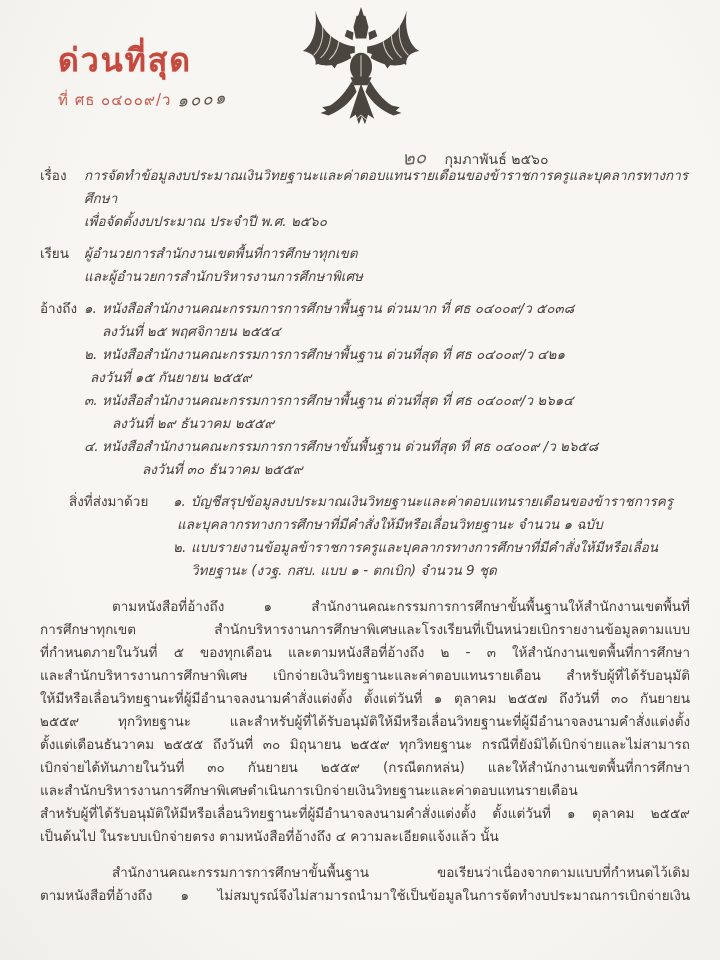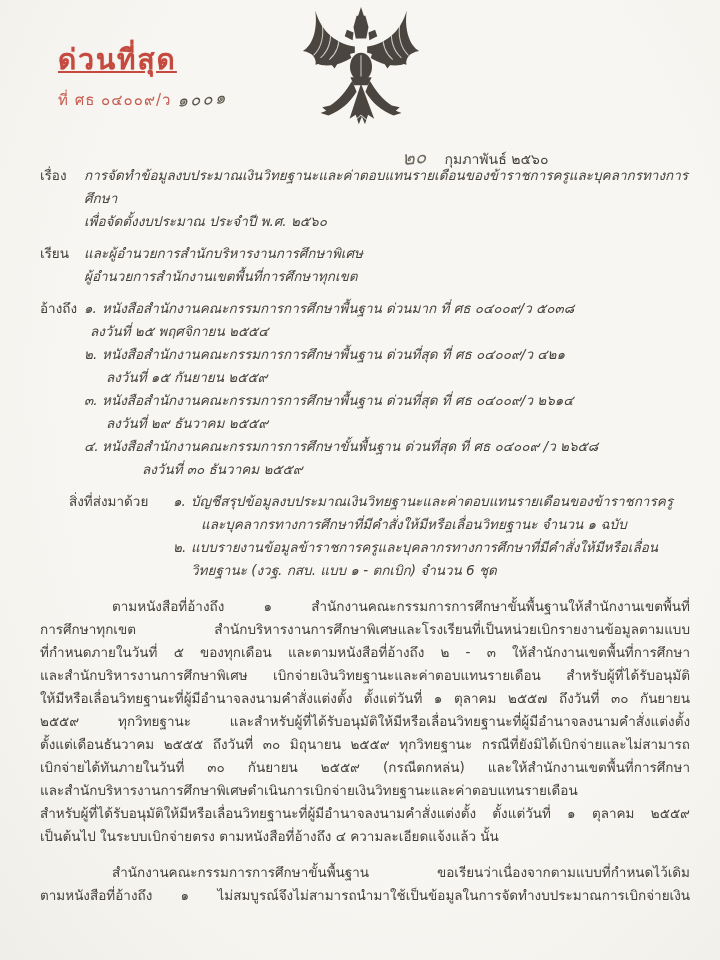--- a/index.html
+++ b/index.html
@@ -7,24 +7,23 @@
   .page{
     position:relative;width:720px;height:960px;
     background:radial-gradient(ellipse at 55% 40%, #f7f6f2 60%, #efeee9 100%);
     font-family:"DejaVu Sans", sans-serif;
     color:#46413b;
     font-size:13.5px;line-height:23px;
   }
   
   .stamp{position:absolute;left:58px;top:38px;}
   .stamp .urgency{
-    font-size:28px;line-height:44px;font-weight:700;
+    font-size:32px;line-height:44px;font-weight:700;
     color:#c5493e;letter-spacing:2px;
     text-shadow:0 0 1px rgba(197,73,62,.55);
-    text-decoration:underline;
   }
   .stamp .docnum{margin-top:6px;font-size:15px;color:#c75b4e;letter-spacing:1px;}
   .handwritten{
     font-style:italic;color:#5d574d;
     display:inline-block;transform:rotate(-4deg);
     font-size:17px;letter-spacing:2px;
   }
   .emblem{position:absolute;left:286px;top:6px;width:150px;height:132px;}
   .agency{position:absolute;left:414px;top:94px;font-size:14px;line-height:25px;}
   .dateline{position:absolute;left:402px;top:146px;font-size:14px;}
@@ -105,64 +104,64 @@
       <div class="lbl">เรื่อง</div>
       <div class="cnt">
         <div>การจัดทำข้อมูลงบประมาณเงินวิทยฐานะและค่าตอบแทนรายเดือนของข้าราชการครูและบุคลากรทางการศึกษา</div>
         <div>เพื่อจัดตั้งงบประมาณ ประจำปี พ.ศ. ๒๕๖๐</div>
       </div>
     </div>
 
     <div class="row">
       <div class="lbl">เรียน</div>
       <div class="cnt">
+        <div>ผู้อำนวยการสำนักงานเขตพื้นที่การศึกษาทุกเขต</div>
         <div>และผู้อำนวยการสำนักบริหารงานการศึกษาพิเศษ</div>
-        <div>ผู้อำนวยการสำนักงานเขตพื้นที่การศึกษาทุกเขต</div>
       </div>
     </div>
 
     <div class="row">
       <div class="lbl">อ้างถึง</div>
       <div class="cnt">
         <div class="ref-item">
           <div class="no" style="margin-left:0">๑.</div>
           <div class="txt">หนังสือสำนักงานคณะกรรมการการศึกษาพื้นฐาน ด่วนมาก ที่ ศธ ๐๔๐๐๙/ว ๕๐๓๘</div>
         </div>
-        <div class="ref-date" style="margin-left:6px">ลงวันที่ ๒๕ พฤศจิกายน ๒๕๕๔</div>
+        <div class="ref-date" style="margin-left:18px">ลงวันที่ ๒๕ พฤศจิกายน ๒๕๕๔</div>
         <div class="ref-item">
           <div class="no" style="margin-left:0">๒.</div>
           <div class="txt">หนังสือสำนักงานคณะกรรมการการศึกษาพื้นฐาน ด่วนที่สุด ที่ ศธ ๐๔๐๐๙/ว ๔๒๑</div>
         </div>
-        <div class="ref-date" style="margin-left:22px">ลงวันที่ ๑๕ กันยายน ๒๕๕๙</div>
+        <div class="ref-date" style="margin-left:6px">ลงวันที่ ๑๕ กันยายน ๒๕๕๙</div>
         <div class="ref-item">
           <div class="no" style="margin-left:0">๓.</div>
           <div class="txt">หนังสือสำนักงานคณะกรรมการการศึกษาพื้นฐาน ด่วนที่สุด ที่ ศธ ๐๔๐๐๙/ว ๒๖๑๔</div>
         </div>
-        <div class="ref-date" style="margin-left:22px">ลงวันที่ ๒๙ ธันวาคม ๒๕๕๙</div>
+        <div class="ref-date" style="margin-left:28px">ลงวันที่ ๒๙ ธันวาคม ๒๕๕๙</div>
         <div class="ref-item">
           <div class="no" style="margin-left:0">๔.</div>
           <div class="txt">หนังสือสำนักงานคณะกรรมการการศึกษาขั้นพื้นฐาน ด่วนที่สุด ที่ ศธ ๐๔๐๐๙ /ว ๒๖๕๘</div>
         </div>
         <div class="ref-date" style="">ลงวันที่ ๓๐ ธันวาคม ๒๕๕๙</div>
       </div>
     </div>
 
     <div class="row encl">
       <div class="lbl">สิ่งที่ส่งมาด้วย</div>
       <div class="cnt">
         <div class="encl-item">
           <div class="no">๑.</div>
           <div class="txt">บัญชีสรุปข้อมูลงบประมาณเงินวิทยฐานะและค่าตอบแทนรายเดือนของข้าราชการครู</div>
         </div>
-        <div style="margin-left:28px">และบุคลากรทางการศึกษาที่มีคำสั่งให้มีหรือเลื่อนวิทยฐานะ จำนวน ๑ ฉบับ</div>
+        <div style="margin-left:4px">และบุคลากรทางการศึกษาที่มีคำสั่งให้มีหรือเลื่อนวิทยฐานะ จำนวน ๑ ฉบับ</div>
         <div class="encl-item">
           <div class="no">๒.</div>
           <div class="txt">แบบรายงานข้อมูลข้าราชการครูและบุคลากรทางการศึกษาที่มีคำสั่งให้มีหรือเลื่อน</div>
         </div>
-        <div style="margin-left:18px">วิทยฐานะ (งวฐ. กสบ. แบบ ๑ - ตกเบิก)  จำนวน 6 ชุด</div>
+        <div style="margin-left:18px">วิทยฐานะ (งวฐ. กสบ. แบบ ๑ - ตกเบิก)  จำนวน 9 ชุด</div>
       </div>
     </div>
 
     <div class="para">
       <div class="jline indent">ตามหนังสือที่อ้างถึง ๑ สำนักงานคณะกรรมการการศึกษาขั้นพื้นฐานให้สำนักงานเขตพื้นที่</div>
       <div class="jline">การศึกษาทุกเขต สำนักบริหารงานการศึกษาพิเศษและโรงเรียนที่เป็นหน่วยเบิกรายงานข้อมูลตามแบบ</div>
       <div class="jline">ที่กำหนดภายในวันที่ ๕ ของทุกเดือน และตามหนังสือที่อ้างถึง ๒ - ๓ ให้สำนักงานเขตพื้นที่การศึกษา</div>
       <div class="jline">และสำนักบริหารงานการศึกษาพิเศษ เบิกจ่ายเงินวิทยฐานะและค่าตอบแทนรายเดือน สำหรับผู้ที่ได้รับอนุมัติ</div>
       <div class="jline">ให้มีหรือเลื่อนวิทยฐานะที่ผู้มีอำนาจลงนามคำสั่งแต่งตั้ง ตั้งแต่วันที่ ๑ ตุลาคม ๒๕๕๗ ถึงวันที่ ๓๐ กันยายน</div>
       <div class="jline">๒๕๕๙ ทุกวิทยฐานะ และสำหรับผู้ที่ได้รับอนุมัติให้มีหรือเลื่อนวิทยฐานะที่ผู้มีอำนาจลงนามคำสั่งแต่งตั้ง</div>

